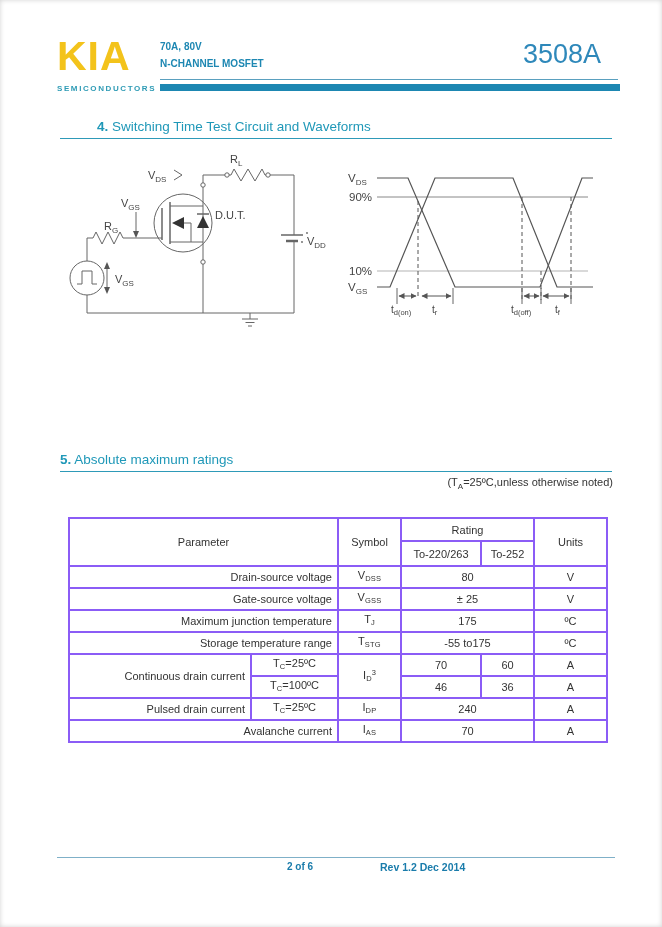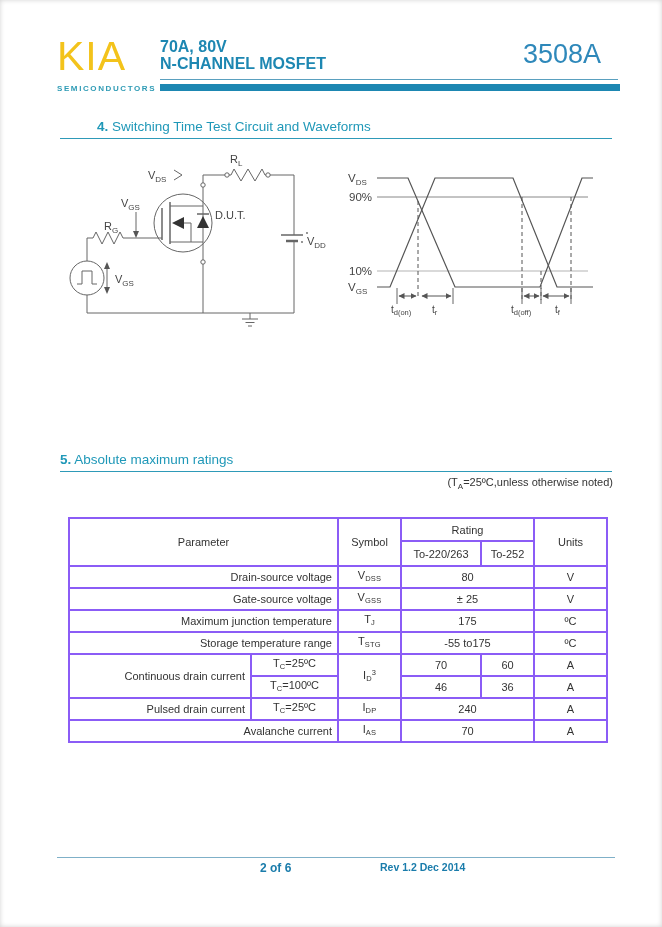--- a/index.html
+++ b/index.html
@@ -1,23 +1,23 @@
 <!DOCTYPE html>
 <html><head>
 <meta charset="utf-8">
 <style>
   html,body{margin:0;padding:0;background:#ffffff;}
   .page{position:relative;width:662px;height:927px;background:#ffffff;overflow:hidden;
         font-family:"Liberation Sans",sans-serif;box-shadow:inset 0 0 5px rgba(0,0,0,.18);}
   .abs{position:absolute;}
 
   
-  .logo{left:57px;top:33px;font-size:41px;font-weight:normal;color:#f3c31b;letter-spacing:1px;}
+  .logo{left:57px;top:33px;font-size:41px;font-weight:bold;color:#f3c31b;letter-spacing:1px;}
   .logo-sub{left:57px;top:84px;font-size:8px;font-weight:bold;letter-spacing:1.6px;color:#2e9bb5;}
-  .subtitle{left:160px;top:38px;color:#1d87b2;font-size:16px;font-weight:bold;line-height:17px;}
+  .subtitle{left:160px;top:38px;color:#1d87b2;font-size:10px;font-weight:bold;line-height:17px;}
   .part{left:440px;top:39px;width:161px;text-align:right;font-size:27px;color:#2e88ba;}
   .rule-thin{left:160px;top:79px;width:458px;height:1px;background:#5aa0bf;}
   .rule-bar{left:160px;top:84px;width:460px;height:7px;background:#1d87b2;}
 
   
   .sec-title{font-size:13.5px;color:#1f98b8;}
   .sec-title .num{font-weight:bold;}
   .sec4-title{left:60px;top:119px;margin-left:37px;}
   .sec4-underline{left:60px;top:138px;width:552px;height:1px;background:#2e9ab8;}
   .sec5-title{left:60px;top:452px;}
@@ -38,21 +38,21 @@
   .ratings th,.ratings td{border:2px solid #8b5cf6;padding:0 5px;height:20px;
       font-weight:normal;text-align:center;vertical-align:middle;line-height:12px;}
   .ratings td.pl{text-align:right;padding-left:2px;}
   .ratings sub{font-size:7.5px;vertical-align:-2px;letter-spacing:.2px;}
   .ratings sup{font-size:7.5px;vertical-align:4px;}
   .hr1 th{height:21px;}
   .hr2 th{height:23px;}
 
   
   .footer-rule{left:57px;top:857px;width:558px;height:1px;background:#7fb0c8;}
-  .page-num{left:260px;top:861px;width:80px;font-size:12px;font-weight:bold;color:#1a7cab;}
+  .page-num{left:260px;top:861px;width:80px;text-align:center;font-size:10px;font-weight:bold;color:#1a7cab;}
   .rev{left:380px;top:861px;width:150px;text-align:left;font-size:10.5px;font-weight:bold;color:#1a7cab;}
 
   .wire{stroke:#666;stroke-width:1;fill:none;}
   .wire2{stroke:#666;stroke-width:1.5;fill:none;}
   .node{fill:#fff;stroke:#666;stroke-width:1;}
   .trace{stroke:#555;stroke-width:1.2;fill:none;}
   .dash{stroke:#555;stroke-width:1;fill:none;stroke-dasharray:4 3;}
 </style>
 </head>
 <body>

